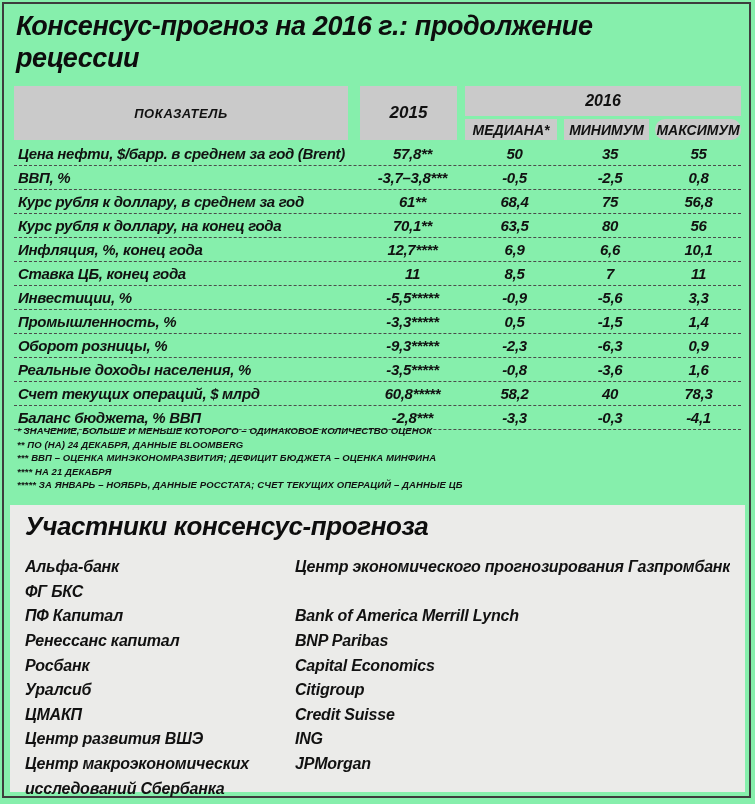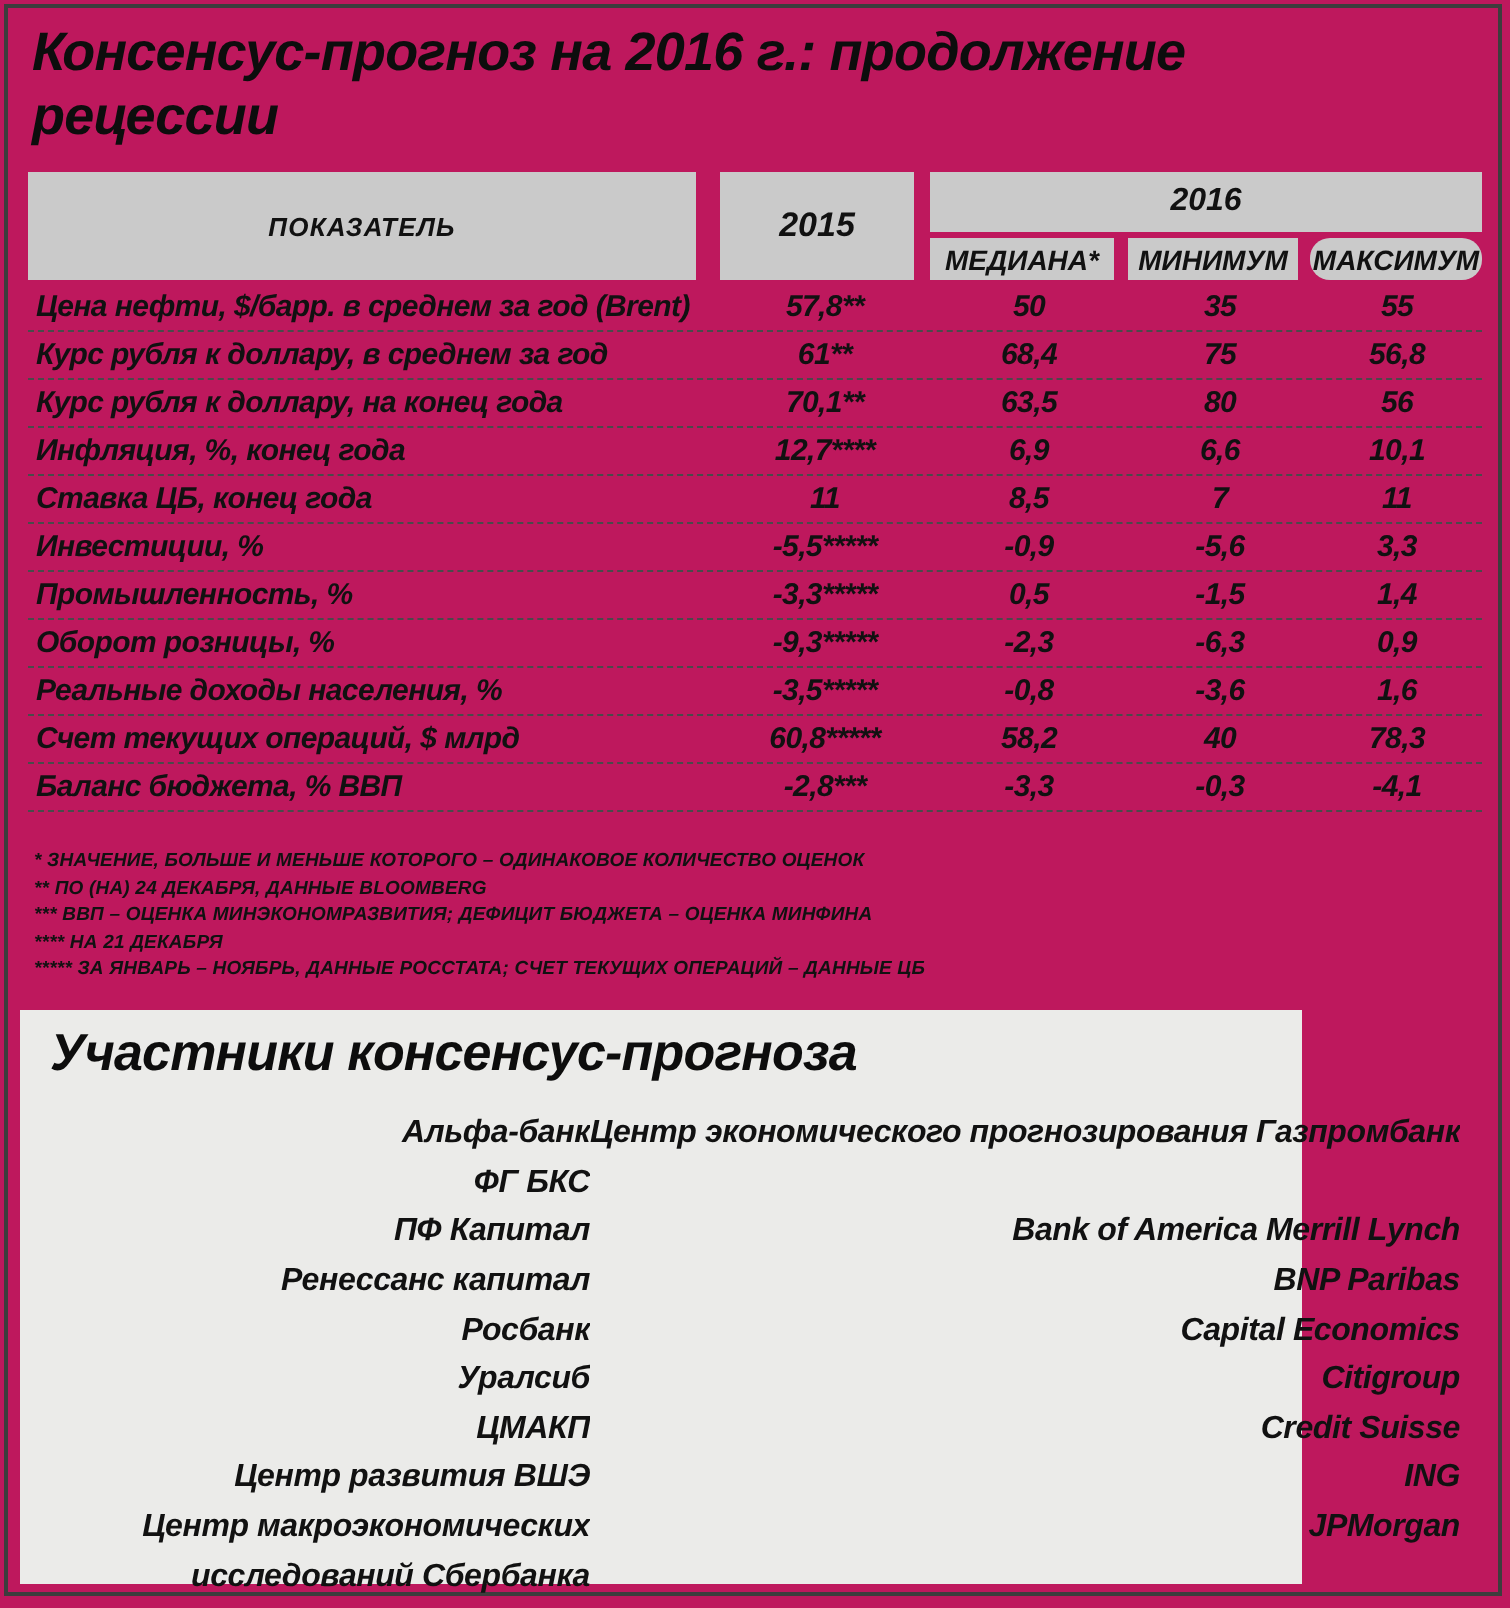--- a/index.html
+++ b/index.html
@@ -1,17 +1,17 @@
 <!DOCTYPE html>
 <html><head>
 <meta charset="utf-8">
 <style>
   html,body{margin:0;padding:0;background:#fff;}
   .page{
-    position:relative;width:755px;height:804px;background:#be185d;overflow:hidden;
+    position:relative;width:755px;height:804px;background:#86efac;overflow:hidden;
     font-family:"Liberation Sans",sans-serif;color:#111;
   }
   .frame{position:absolute;left:2px;top:2px;width:745px;height:792px;border:2px solid #3d3d3d;pointer-events:none;}
   .title{
     position:absolute;left:16px;top:10px;width:655px;
     font-size:27px;line-height:1.2;font-weight:700;font-style:italic;letter-spacing:-0.4px;color:#0d0d0d;
   }
   
   .tbl{position:absolute;left:14px;top:86px;width:727px;}
   .hdr{
@@ -33,21 +33,21 @@
     grid-template-columns:346px 105px 99px 92px 85px;
     height:23px;align-items:center;
     border-bottom:1px dashed #4a4a4a;
     font-style:italic;font-weight:700;font-size:15px;letter-spacing:-0.3px;
   }
   .c-name{padding-left:4px;white-space:nowrap;overflow:hidden;}
   .c-val{text-align:center;white-space:nowrap;}
   
   .notes{position:absolute;left:17px;top:424px;font-style:italic;font-weight:700;font-size:9.5px;line-height:13.5px;letter-spacing:0.1px;}
   
-  .box{position:absolute;left:10px;top:505px;width:641px;height:287px;background:#ebebe9;text-align:right;}
+  .box{position:absolute;left:10px;top:505px;width:735px;height:287px;background:#ebebe9;}
   .box-title{position:absolute;left:15px;top:6px;font-size:26px;font-weight:700;font-style:italic;letter-spacing:-0.4px;color:#0d0d0d;}
   .plist{position:absolute;left:15px;top:50px;width:705px;}
   .prow{display:grid;grid-template-columns:270px 1fr;height:24.6px;align-items:center;
         font-style:italic;font-weight:700;font-size:16px;letter-spacing:-0.2px;}
   .pcell{white-space:nowrap;overflow:hidden;}
 </style>
 </head>
 <body>
 
 <div class="page">
@@ -67,20 +67,27 @@
 
     <div class="body">
       <div class="row">
         <div class="c-name">Цена нефти, $/барр. в среднем за год (Brent)</div>
         <div class="c-val">57,8**</div>
         <div class="c-val">50</div>
         <div class="c-val">35</div>
         <div class="c-val">55</div>
       </div>
       <div class="row">
+        <div class="c-name">ВВП, %</div>
+        <div class="c-val">-3,7–3,8***</div>
+        <div class="c-val">-0,5</div>
+        <div class="c-val">-2,5</div>
+        <div class="c-val">0,8</div>
+      </div>
+      <div class="row">
         <div class="c-name">Курс рубля к доллару, в среднем за год</div>
         <div class="c-val">61**</div>
         <div class="c-val">68,4</div>
         <div class="c-val">75</div>
         <div class="c-val">56,8</div>
       </div>
       <div class="row">
         <div class="c-name">Курс рубля к доллару, на конец года</div>
         <div class="c-val">70,1**</div>
         <div class="c-val">63,5</div>

